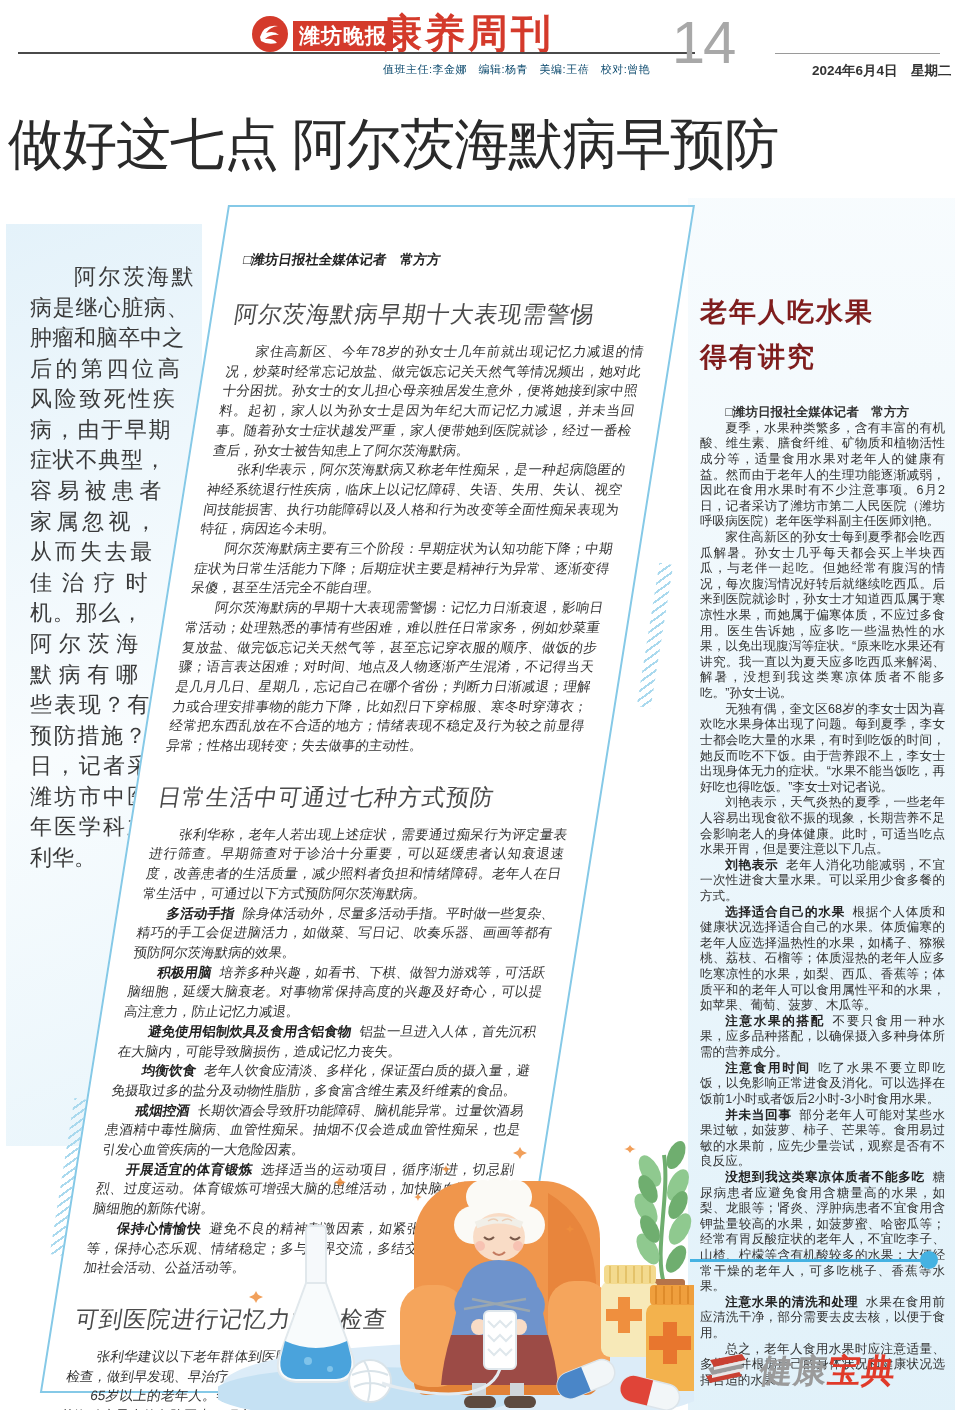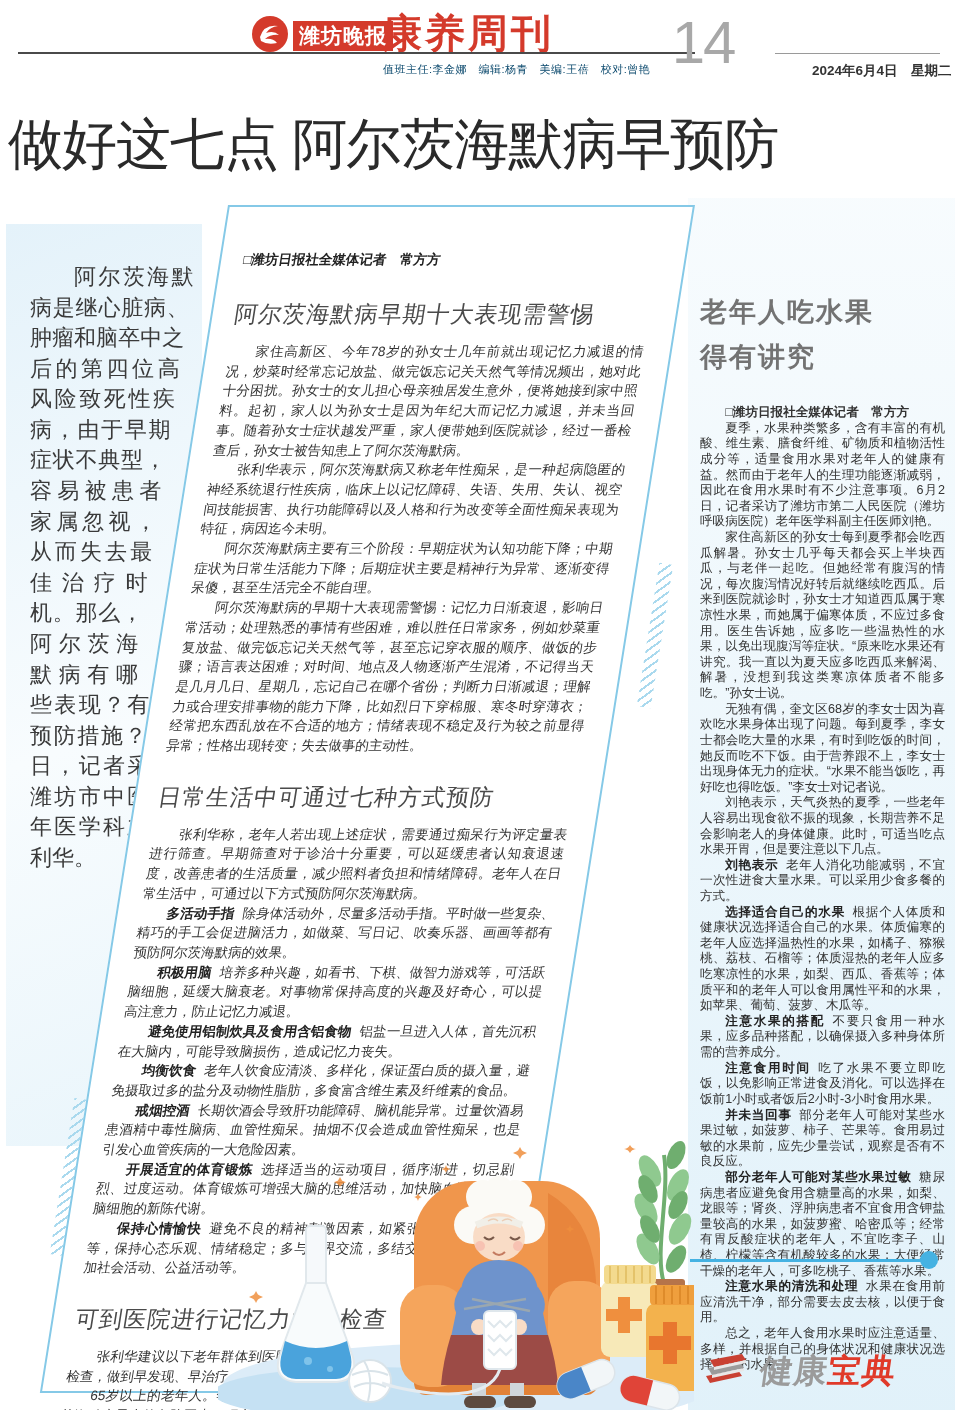--- a/index.html
+++ b/index.html
@@ -50,21 +50,21 @@
   .art .lead{font-weight:bold;color:#222;padding-right:.6em;}
   .wrap-ill{float:right;width:300px;height:258px;margin-left:6px;
     shape-outside:polygon(100% 0%,42% 16%,20% 46%,5% 72%,0% 100%,100% 100%);}
   
   .hatch{position:absolute;width:14px;background:repeating-linear-gradient(135deg,#a9d9ee 0 2px,transparent 2px 7px);z-index:1;}
   .hatch.r{left:648px;top:563px;height:145px;transform:rotate(9deg);}
   .hatch.l{left:62px;top:1098px;height:158px;transform:rotate(9deg);}
   
   .side{position:absolute;left:700px;top:290px;width:245px;z-index:2;}
   .side-title{font-family:"Liberation Serif","DejaVu Serif",serif;font-size:27px;font-weight:700;
-    color:#737373;line-height:1.65;letter-spacing:2px;margin:0 0 26px 0;}
+    color:#7f1d1d;line-height:1.65;letter-spacing:2px;margin:0 0 26px 0;}
   .side-byline{font-size:12.5px;font-weight:600;color:#222;margin:0 0 10px 0;}
   .side p{margin:0;font-size:12.6px;line-height:1.24;text-align:justify;text-indent:2em;color:#333;}
   .side .lead{font-weight:bold;color:#222;padding-right:.6em;}
   .side-rule{position:absolute;left:690px;top:1259px;width:238px;height:3px;background:#45b2e2;z-index:2;}
   .side-rule-dot{position:absolute;left:920px;top:1251px;width:18px;height:18px;border-radius:50%;background:#45b2e2;z-index:2;}
   
   .treasure{position:absolute;left:700px;top:1346px;display:flex;align-items:center;z-index:3;}
   .treasure .txt{font-size:33px;font-weight:900;transform:skewX(-8deg);letter-spacing:1px;}
   .treasure .g{color:#9b9b9b;}
   .treasure .r{color:#e03a2a;}
@@ -136,21 +136,21 @@
   <p class="side-byline">□潍坊日报社全媒体记者　常方方</p>
   <p><span>夏季，水果种类繁多，含有丰富的有机酸、维生素、膳食纤维、矿物质和植物活性成分等，适量食用水果对老年人的健康有益。然而由于老年人的生理功能逐渐减弱，因此在食用水果时有不少注意事项。6月2日，记者采访了潍坊市第二人民医院（潍坊呼吸病医院）老年医学科副主任医师刘艳。</span></p>
   <p><span>家住高新区的孙女士每到夏季都会吃西瓜解暑。孙女士几乎每天都会买上半块西瓜，与老伴一起吃。但她经常有腹泻的情况，每次腹泻情况好转后就继续吃西瓜。后来到医院就诊时，孙女士才知道西瓜属于寒凉性水果，而她属于偏寒体质，不应过多食用。医生告诉她，应多吃一些温热性的水果，以免出现腹泻等症状。“原来吃水果还有讲究。我一直以为夏天应多吃西瓜来解渴、解暑，没想到我这类寒凉体质者不能多吃。”孙女士说。</span></p>
   <p><span>无独有偶，奎文区68岁的李女士因为喜欢吃水果身体出现了问题。每到夏季，李女士都会吃大量的水果，有时到吃饭的时间，她反而吃不下饭。由于营养跟不上，李女士出现身体无力的症状。“水果不能当饭吃，再好吃也得吃饭。”李女士对记者说。</span></p>
   <p><span>刘艳表示，天气炎热的夏季，一些老年人容易出现食欲不振的现象，长期营养不足会影响老人的身体健康。此时，可适当吃点水果开胃，但是要注意以下几点。</span></p>
   <p><span class="lead">刘艳表示</span><span>老年人消化功能减弱，不宜一次性进食大量水果。可以采用少食多餐的方式。</span></p>
   <p><span class="lead">选择适合自己的水果</span><span>根据个人体质和健康状况选择适合自己的水果。体质偏寒的老年人应选择温热性的水果，如橘子、猕猴桃、荔枝、石榴等；体质湿热的老年人应多吃寒凉性的水果，如梨、西瓜、香蕉等；体质平和的老年人可以食用属性平和的水果，如苹果、葡萄、菠萝、木瓜等。</span></p>
   <p><span class="lead">注意水果的搭配</span><span>不要只食用一种水果，应多品种搭配，以确保摄入多种身体所需的营养成分。</span></p>
   <p><span class="lead">注意食用时间</span><span>吃了水果不要立即吃饭，以免影响正常进食及消化。可以选择在饭前1小时或者饭后2小时-3小时食用水果。</span></p>
   <p><span class="lead">并未当回事</span><span>部分老年人可能对某些水果过敏，如菠萝、柿子、芒果等。食用易过敏的水果前，应先少量尝试，观察是否有不良反应。</span></p>
-  <p><span class="lead">部分老年人可能对某些水果过敏</span><span>糖尿病患者应避免食用含糖量高的水果，如梨、龙眼等；肾炎、浮肿病患者不宜食用含钾盐量较高的水果，如菠萝蜜、哈密瓜等；经常有胃反酸症状的老年人，不宜吃李子、山楂、柠檬等含有机酸较多的水果；大便经常干燥的老年人，可多吃桃子、香蕉等水果。</span></p>
+  <p><span class="lead">没想到我这类寒凉体质者不能多吃</span><span>糖尿病患者应避免食用含糖量高的水果，如梨、龙眼等；肾炎、浮肿病患者不宜食用含钾盐量较高的水果，如菠萝蜜、哈密瓜等；经常有胃反酸症状的老年人，不宜吃李子、山楂、柠檬等含有机酸较多的水果；大便经常干燥的老年人，可多吃桃子、香蕉等水果。</span></p>
   <p><span class="lead">注意水果的清洗和处理</span><span>水果在食用前应清洗干净，部分需要去皮去核，以便于食用。</span></p>
   <p><span>总之，老年人食用水果时应注意适量、多样，并根据自己的身体状况和健康状况选择合适的水果。</span></p>
 </div>
 <div class="side-rule"></div>
 <div class="side-rule-dot"></div>
 
 <div class="treasure">
   <span style="margin-right:6px;">
     <svg width="54" height="46" viewBox="0 0 54 46">
       <path d="M6,30 L38,24 L42,30 L10,37 Z" fill="#c94133"></path>

